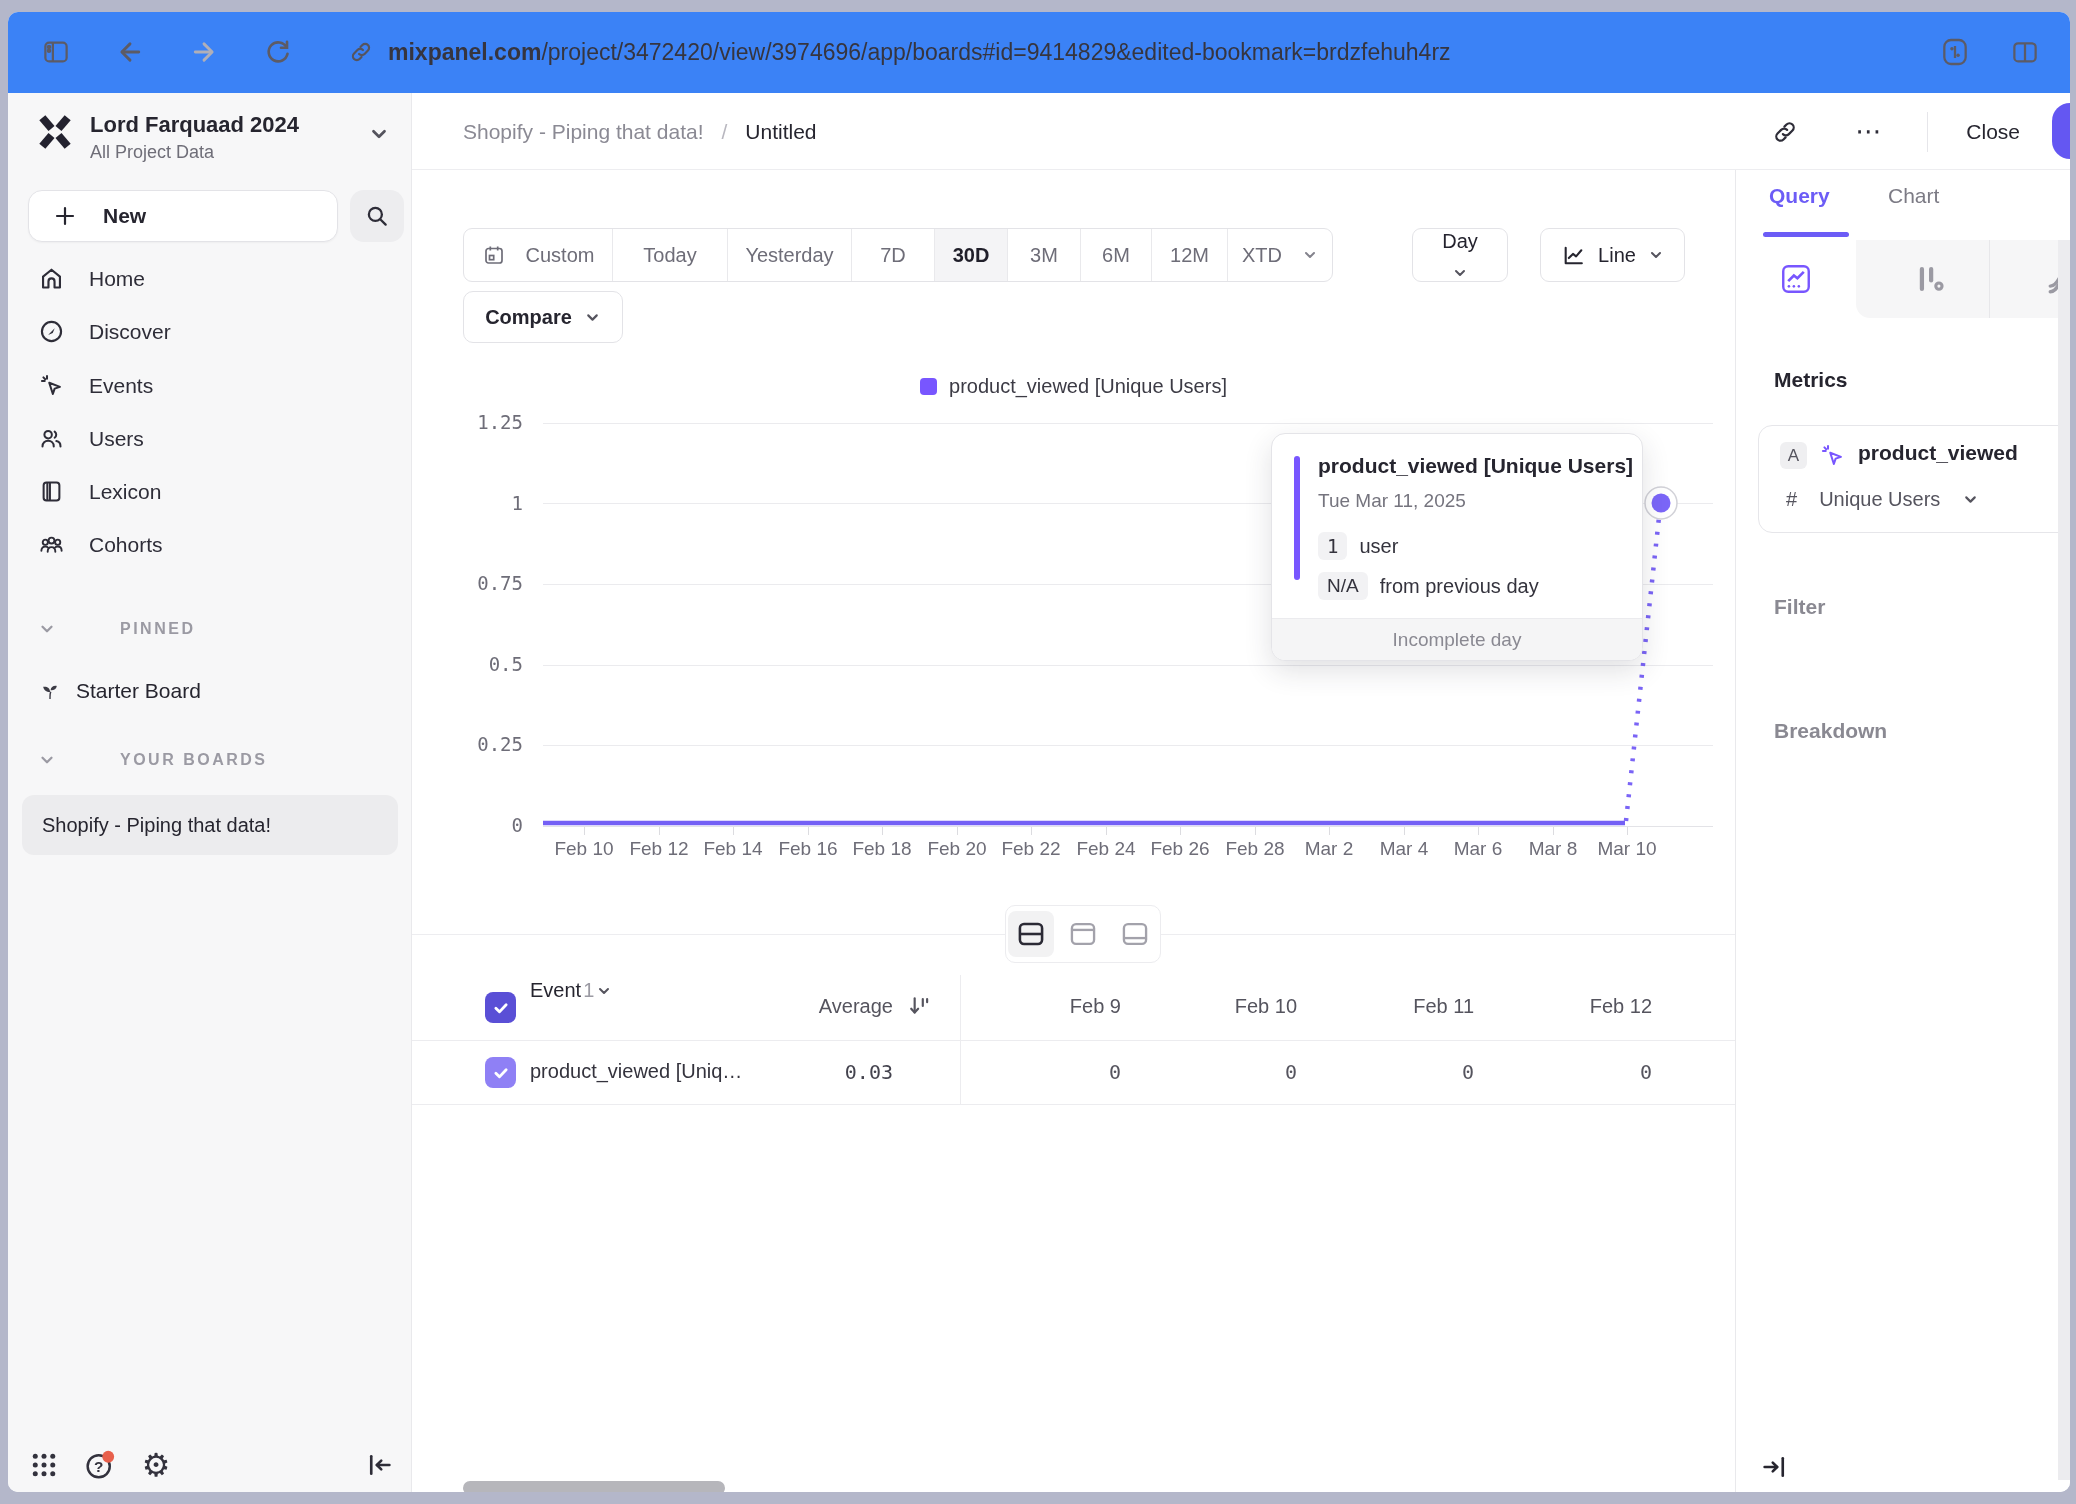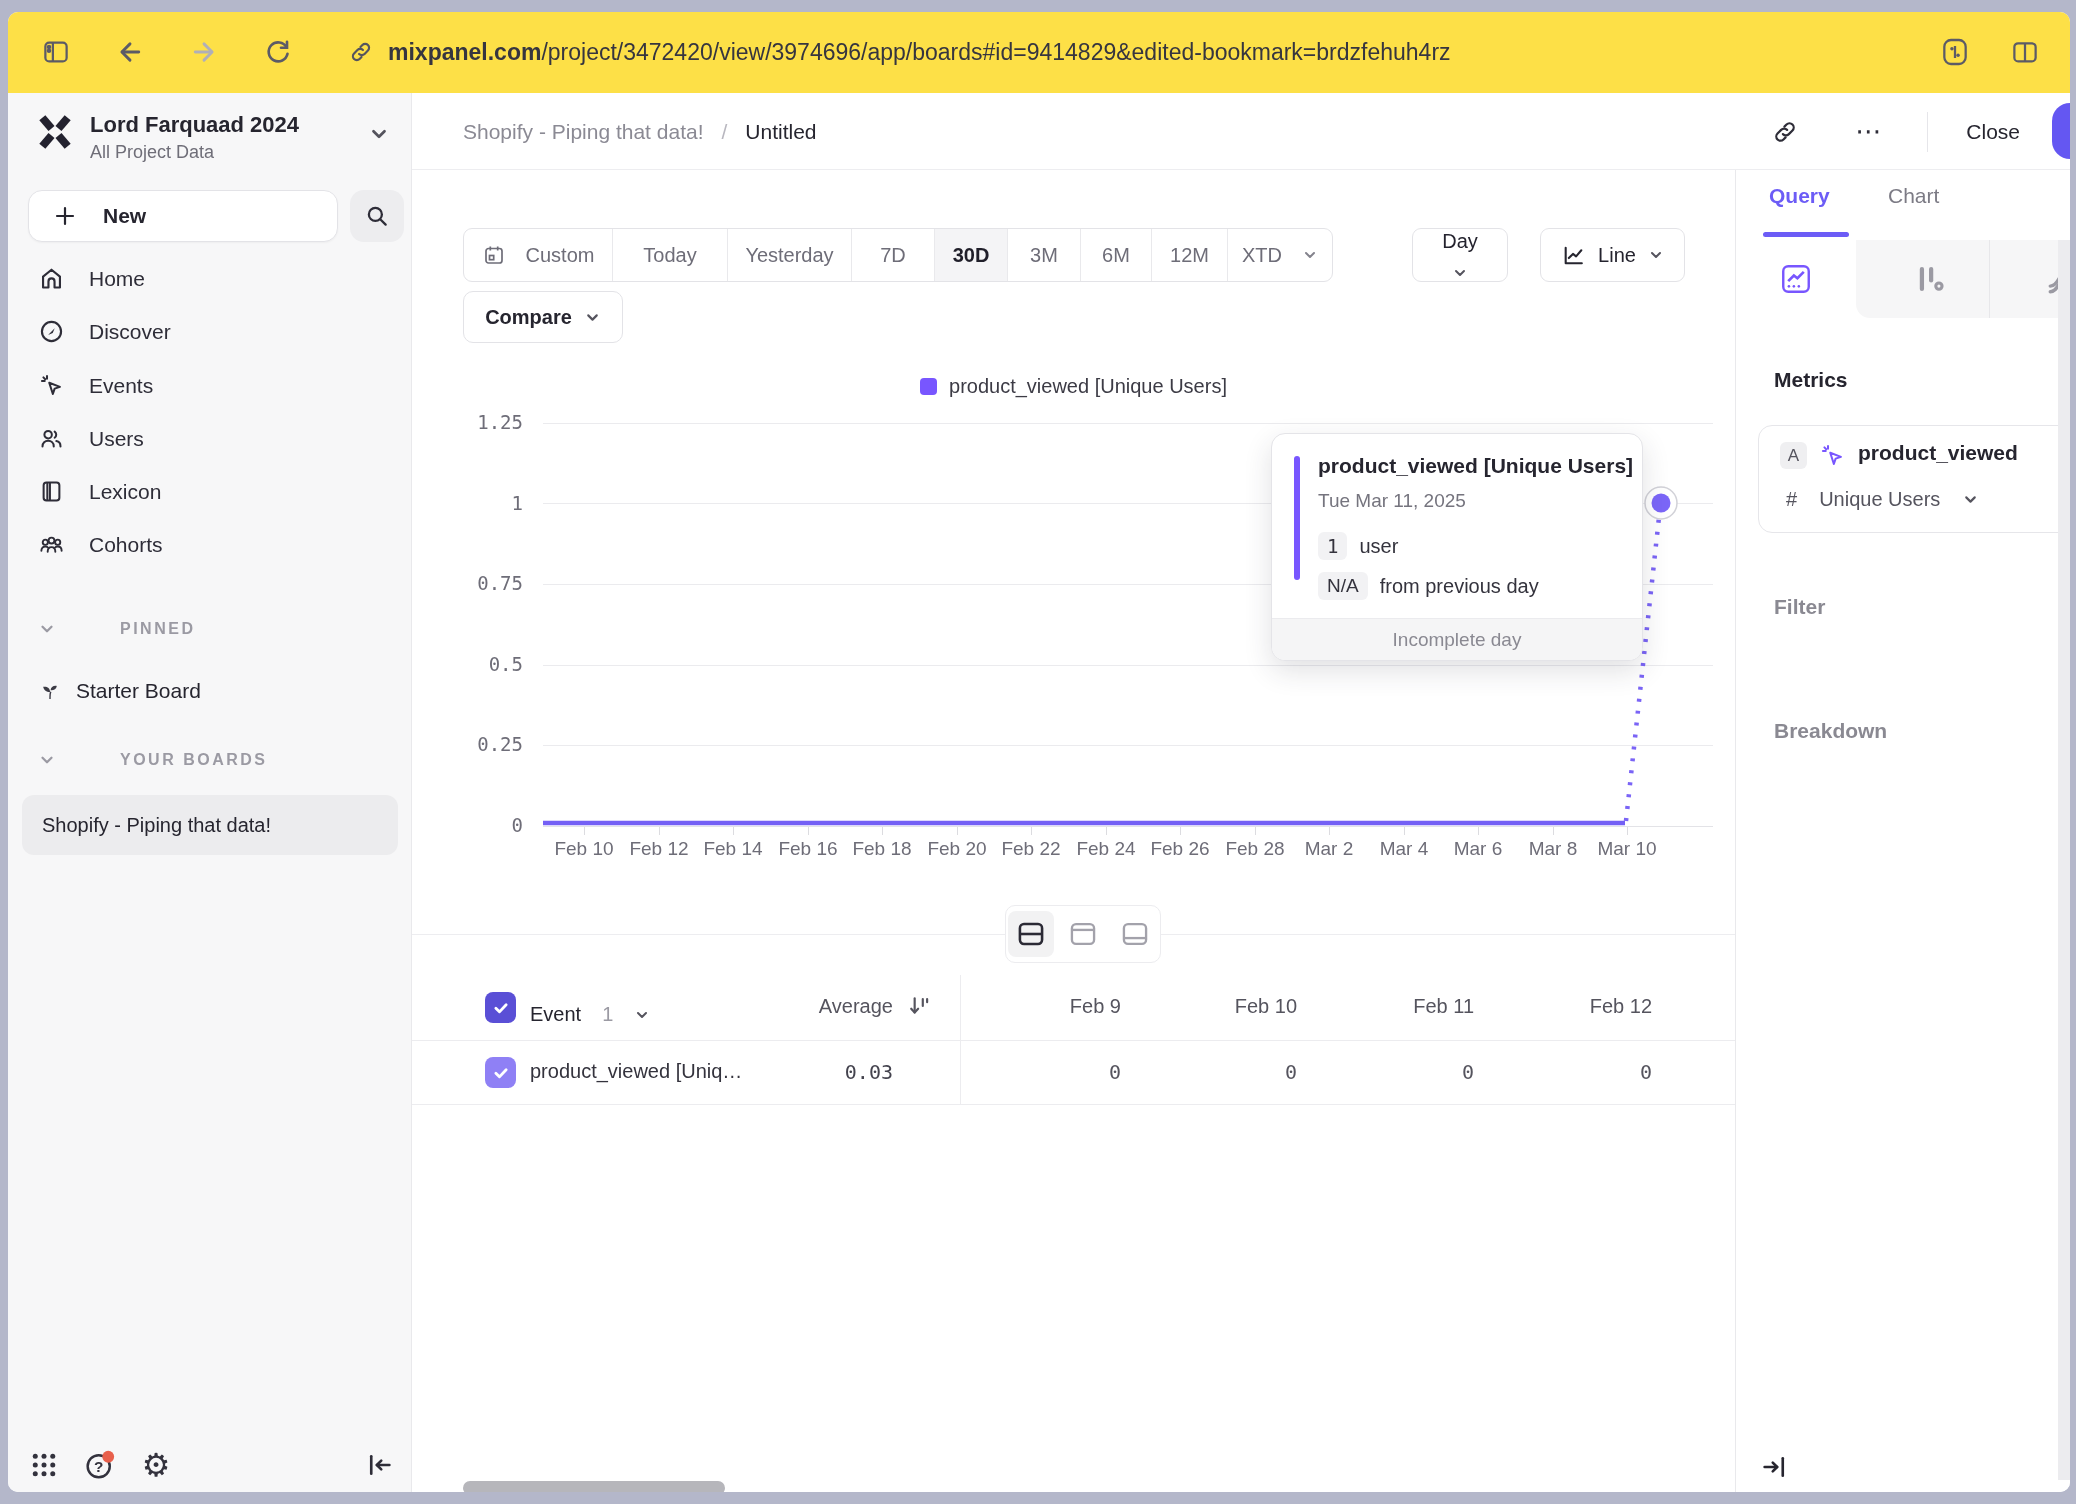--- a/index.html
+++ b/index.html
@@ -5,21 +5,21 @@
   * { margin:0; padding:0; box-sizing:border-box; }
   html,body { width:2076px; height:1504px; }
   body { font-family:"Liberation Sans", sans-serif; background:#b4b7ca; position:relative; overflow:hidden; color:#2f2e3a; }
   .abs { position:absolute; }
   .mono { font-family:"DejaVu Sans Mono", monospace; }
   svg { display:block; }
 
   .window { position:absolute; left:8px; top:12px; width:2062px; height:1480px; background:#fff; border-radius:10px; overflow:hidden; }
 
   
-  .toolbar { position:absolute; left:0; top:0; width:2062px; height:81px; background:#fde047; }
+  .toolbar { position:absolute; left:0; top:0; width:2062px; height:81px; background:#3b82f6; }
   .tbtn { position:absolute; top:18px; width:44px; height:44px; display:flex; align-items:center; justify-content:center; color:#5c5b66; }
   .tbtn.dim { color:#b0afb8; }
   .urlbar { position:absolute; left:340px; top:18px; height:44px; display:flex; align-items:center; gap:14px; color:#4b4a55; }
   .url-host { font-size:23px; font-weight:700; color:#36353f; }
   .url-path { font-size:23px; color:#36353f; }
 
   
   .sidebar { position:absolute; left:0; top:81px; width:404px; height:1399px; background:#f7f7f8; border-right:1px solid #e9e9ec; }
   .proj-title { position:absolute; left:82px; top:19px; font-size:22px; font-weight:700; color:#26252f; }
   .proj-sub { position:absolute; left:82px; top:49px; font-size:18px; color:#6f6e78; }
@@ -484,21 +484,21 @@
             </svg>
         </div>
       </div>
 
       <div class="thead">
         <div class="cbx" style="left:73px; background:#5a4fd6;">
           <svg width="18" height="18" viewBox="0 0 14 14" fill="none" stroke="#fff" stroke-width="2.2" stroke-linecap="round" stroke-linejoin="round">
               <polyline points="3,7.2 5.8,10 11,4.5"></polyline>
             </svg>
         </div>
-        <div class="abs" style="left:118px; top:28px; display:flex; align-items:center; gap:21px;">
+        <div class="abs" style="left:118px; top:4px; display:flex; align-items:center; gap:2px;">
           <span style="font-size:20px; color:#26252f;">Event</span>
           <span style="font-size:20px; color:#9b9aa3;">1</span>
           <svg class="chev" width="16" height="16" viewBox="0 0 16 16" fill="none" stroke="currentColor" stroke-width="2" stroke-linecap="round" stroke-linejoin="round">
               <polyline points="4,6 8,10 12,6"></polyline>
             </svg>
         </div>
         <div class="colr" style="left:321px; top:20px; width:160px; color:#55545e;">Average</div>
         <div class="abs" style="left:494px; top:18px; color:#55545e;">
           <svg width="26" height="26" viewBox="0 0 24 24" fill="none" stroke="currentColor" stroke-width="2" stroke-linecap="round" stroke-linejoin="round">
               <line x1="8" y1="5" x2="8" y2="18"></line>

